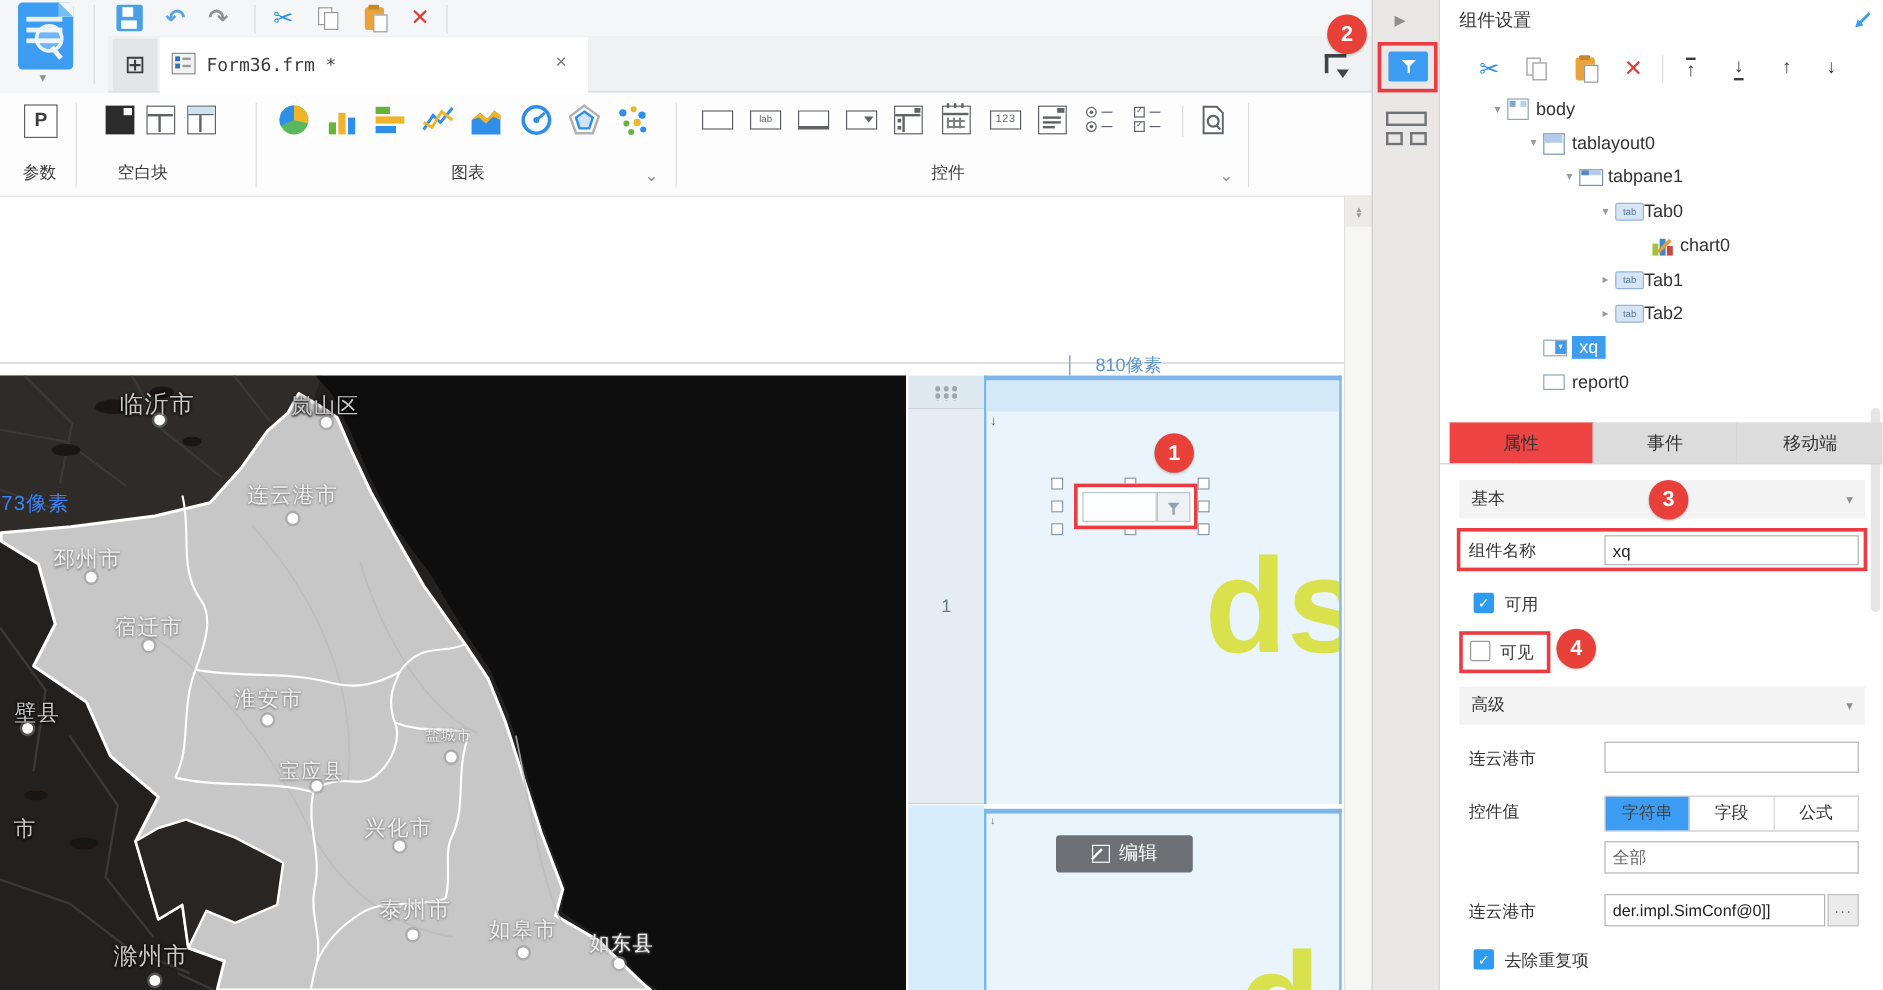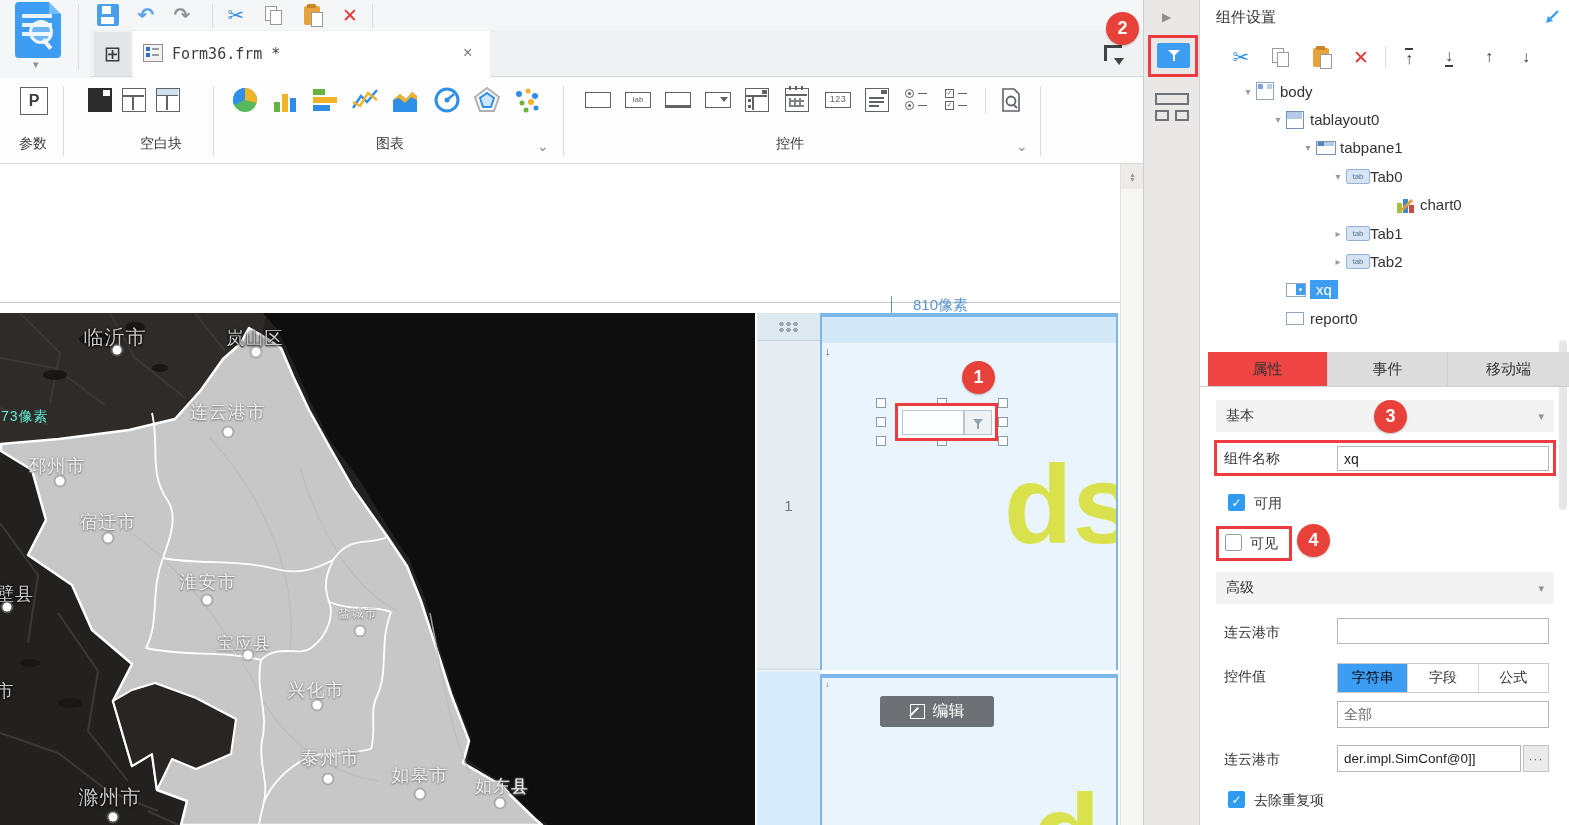--- a/index.html
+++ b/index.html
@@ -43,21 +43,21 @@
   .flabel{position:absolute;font-size:14px;color:#333;white-space:nowrap;}
   .finput{position:absolute;border:1px solid #b5b5b5;background:#fff;font-size:14px;color:#222;padding:0 6px;box-sizing:border-box;display:flex;align-items:center;overflow:hidden;white-space:nowrap;}
   .sect{position:absolute;left:1216px;width:338px;height:32px;background:#f3f3f3;display:flex;align-items:center;padding:0 10px;box-sizing:border-box;font-size:14px;color:#333;justify-content:space-between;}
   .ptab{position:absolute;top:352px;height:34px;display:flex;align-items:center;justify-content:center;font-size:15px;color:#333;box-sizing:border-box;border-right:1px solid #cfcfcf;}
   .trow{display:flex;align-items:center;height:28.4px;font-size:15px;color:#333;white-space:nowrap;}
   .texp{width:16px;font-size:10px;color:#9a9a9a;text-align:center;flex:none;}
   .tico{width:24px;flex:none;display:flex;align-items:center;}
   .seg{position:absolute;display:flex;border:1px solid #c9c9c9;box-sizing:border-box;background:#fff;}
   .seg span{flex:1;display:flex;align-items:center;justify-content:center;font-size:14px;color:#333;border-right:1px solid #d8d8d8;}
   .seg span:last-child{border-right:none;}
-  .seg span.on{background:#3d9df2;color:#000000;}
+  .seg span.on{background:#3d9df2;color:#404040;}
 </style>
 </head>
 <body>
 
 <div class="page">
 
   <div class="abs" style="left:0;top:0;width:1143px;height:78px;background:#f5f6f7;"></div>
 
   <div class="abs" style="left:15px;top:2px;width:46px;height:56px;background:#3d9df2;border-radius:4px;">
     <div class="abs" style="right:0;top:0;width:0;height:0;border-top:12px solid #f5f6f7;border-left:12px solid #77bdf7;"></div>
@@ -115,21 +115,21 @@
     <div class="abs" style="right:2px;top:2px;width:7px;height:6px;background:#fdfdfd;"></div>
   </div>
   <div class="abs ctl" style="left:122px;top:88px;width:24px;height:24px;">
     <div class="abs" style="left:0;top:6px;width:21px;height:1.6px;background:#5f6368;"></div>
     <div class="abs" style="left:9px;top:7px;width:1.6px;height:14px;background:#5f6368;"></div>
   </div>
   <div class="abs ctl" style="left:156px;top:88px;width:24px;height:24px;">
     <div class="abs" style="left:0;top:0;width:21px;height:6px;background:#cfe0ef;border-bottom:1.6px solid #5f6368;"></div>
     <div class="abs" style="left:9px;top:7px;width:1.6px;height:14px;background:#5f6368;"></div>
   </div>
-  <div class="glabel" style="left:102px;top:135px;width:80px;text-align:right;">空白块</div>
+  <div class="glabel" style="left:79px;top:135px;width:80px;">空白块</div>
   <div class="vline" style="left:213px;top:86px;height:70px;"></div>
 
   <div class="abs" style="left:231px;top:86px;">
     <svg width="28" height="28">
         <circle cx="14" cy="14" r="12" fill="#58b85c"></circle>
         <path d="M14,14 L14,2 A12,12 0 0 1 25.5,17 Z" fill="#f0b429"></path>
         <path d="M14,14 L25.5,17 A12,12 0 0 1 6,23.5 Z" fill="#2f8fe8" opacity="0"></path>
         <path d="M14,14 L14,2 A12,12 0 0 0 3,19 Z" fill="#2f8fe8"></path>
       </svg>
   </div>
@@ -282,21 +282,21 @@
         <path d="M146,335 C184,344 224,337 261,347"></path>
         <path d="M261,347 C279,330 299,344 311,335 C329,322 334,300 329,289 C321,267 331,253 333,247"></path>
         <path d="M261,347 C255,378 269,398 262,428 C258,450 269,468 264,489"></path>
         <path d="M329,289 C354,299 371,291 391,299"></path>
         <path d="M391,299 C379,329 389,358 377,383 C369,398 377,418 371,436"></path>
         <path d="M371,436 C340,444 320,436 301,448 C285,458 272,470 264,489"></path>
         <path d="M264,489 C262,497 260,505 259,512"></path>
       </g>
       <path d="M113,388 L132,377 L155,370 L196,385 L236,406 L231,441 L196,456 L172,446 L157,477 L152,441 L132,453 Z" fill="#282523" stroke="#ffffff" stroke-width="2" stroke-linejoin="round"></path>
     </svg>
-    <div id="map-labels" class="abs" style="left:0;top:0;width:755px;height:432px;">
+    <div id="map-labels" class="abs" style="left:16px;top:0;width:755px;height:432px;">
         <div class="maplabel dark" style="left: 115px; top: 24px; font-size: 20px;">临沂市</div>
         <div class="mapdot" style="left: 117px; top: 37px;"></div>
         <div class="maplabel dark" style="left: 255px; top: 25px; font-size: 18px;">岚山区</div>
         <div class="mapdot" style="left: 256px; top: 39px;"></div>
         <div class="maplabel light" style="left: 228px; top: 99px; font-size: 18px;">连云港市</div>
         <div class="mapdot" style="left: 228px; top: 119px;"></div>
         <div class="maplabel light" style="left: 57px; top: 153px; font-size: 18px;">邳州市</div>
         <div class="mapdot" style="left: 60px; top: 168px;"></div>
         <div class="maplabel light" style="left: 108px; top: 209px; font-size: 18px;">宿迁市</div>
         <div class="mapdot" style="left: 108px; top: 225px;"></div>
@@ -314,21 +314,21 @@
         <div class="mapdot" style="left: 328px; top: 466px;"></div>
         <div class="maplabel light" style="left: 420px; top: 462px; font-size: 18px;">如皋市</div>
         <div class="mapdot" style="left: 420px; top: 481px;"></div>
         <div class="maplabel light" style="left: 502px; top: 473px; font-size: 17px;">如东县</div>
         <div class="mapdot" style="left: 500px; top: 490px;"></div>
         <div class="maplabel dark" style="left: 110px; top: 484px; font-size: 20px;">滁州市</div>
         <div class="mapdot" style="left: 113px; top: 504px;"></div>
         <div class="maplabel dark" style="left: 5px; top: 378px; font-size: 18px;">市</div>
       </div>
 
-    <div class="abs" style="left:1px;top:95px;font-size:14px;color:#5eead4;letter-spacing:1px;">73像素</div>
+    <div class="abs" style="left:1px;top:95px;font-size:17px;color:#3b82f6;letter-spacing:1px;">73像素</div>
   </div>
 
   <div class="abs" style="left:891px;top:296px;font-size:15px;color:#5b94cf;z-index:5;border-left:1px solid #5b94cf;padding-left:21px;line-height:17px;">810像素</div>
 
   <div class="abs" style="left:757px;top:313px;width:63px;height:28px;background:#dfe9f0;border-bottom:1px solid #c6d3dc;box-sizing:border-box;">
     <div class="abs" style="left:21px;top:8px;width:21px;height:13px;background:radial-gradient(circle 2px, #9aa7b0 2px, transparent 2.4px);background-size:7px 6px;"></div>
   </div>
   <div class="ic" style="left:757px;top:341px;width:63px;height:329px;background:#e6edf2;color:#6a7a85;font-size:15px;border-bottom:1px solid #c6d3dc;box-sizing:border-box;">1</div>
   <div class="abs" style="left:757px;top:671px;width:63px;height:154px;background:#d8edfb;"></div>
 
@@ -447,21 +447,21 @@
         </span>
         <span>tabpane1</span>
       </div>
       <div class="trow" style="padding-left: 130px;">
         <span class="texp">▾</span>
         <span class="tico">
           <span style="width:22px;height:13px;background:#d6e4f4;border:1px solid #93b3d8;border-radius:2px;font-size:8px;color:#55769c;display:inline-flex;align-items:center;justify-content:center;">tab</span>
         </span>
         <span>Tab0</span>
       </div>
-      <div class="trow" style="padding-left: 160px; margin-left: 20px;">
+      <div class="trow" style="padding-left: 160px;">
         <span class="texp"></span>
         <span class="tico">
           <svg width="20" height="18">
             <rect x="1" y="7" width="5" height="10" fill="#a6c23c"></rect>
             <rect x="7" y="3" width="5" height="14" fill="#3f88c5"></rect>
             <rect x="13" y="9" width="5" height="8" fill="#c94a3f"></rect>
             <line x1="6" y1="14" x2="16" y2="4" stroke="#e89b3c" stroke-width="3"></line>
           </svg>
         </span>
         <span>chart0</span>

